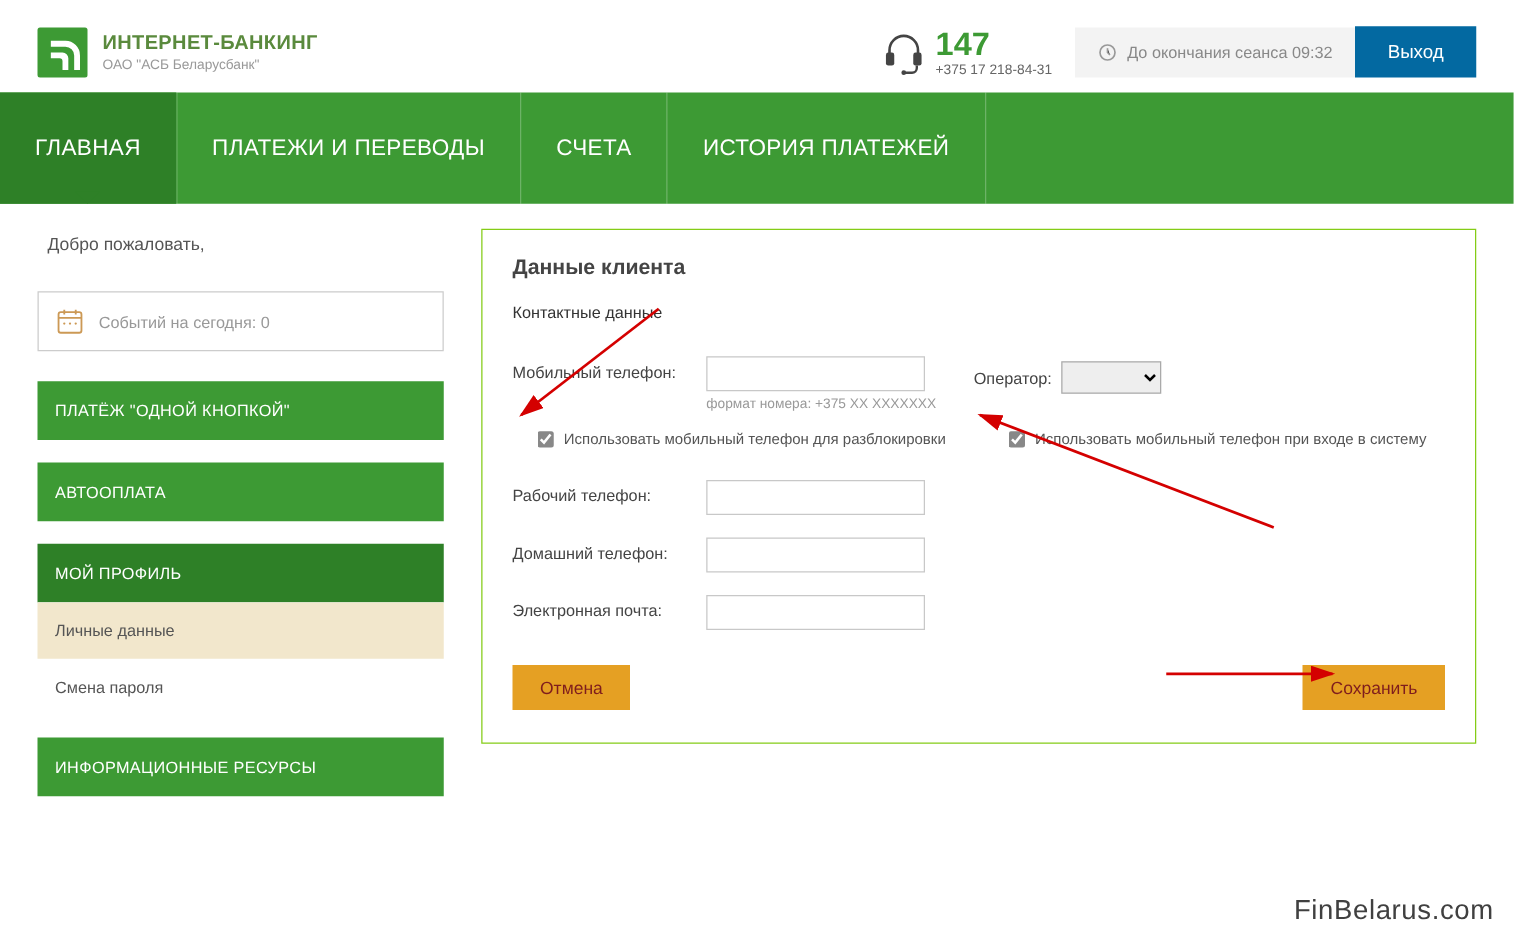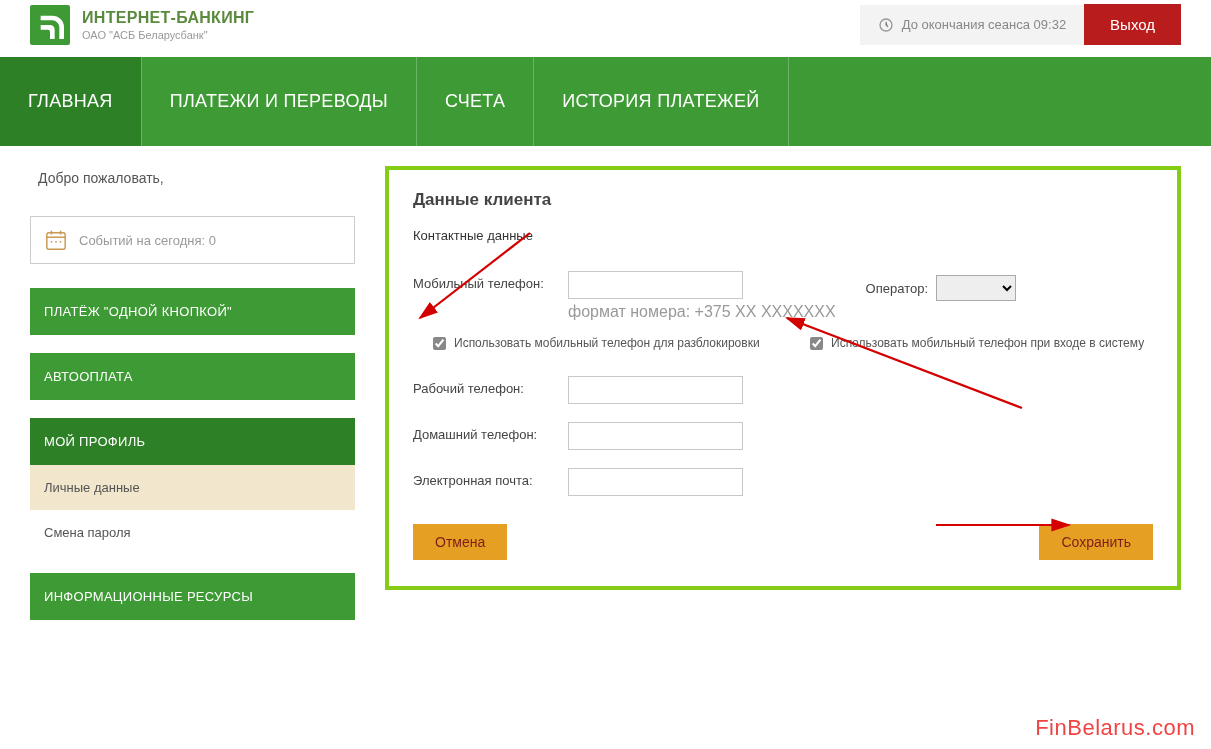--- a/index.html
+++ b/index.html
@@ -1,78 +1,91 @@
 <!DOCTYPE html>
 <html><head>
 <meta charset="utf-8">
 <style>
 * { box-sizing: border-box; margin: 0; padding: 0; }
 body { font-family: Arial, Helvetica, sans-serif; font-size: 13px; color: #444; background: #fff; width: 1211px; }
-.header { display: flex; align-items: center; padding: 4px 30px 12px 30px; }
+.header { display: flex; align-items: center; padding: 21px 30px 12px 30px; }
 .logo { width: 40px; height: 40px; background: #3d9a34; display: flex; align-items: center; justify-content: center; margin-right: 12px; border-radius: 2px; }
 .logo svg { width: 28px; height: 28px; }
 .brand-title { color: #5a8a3d; font-size: 16px; font-weight: bold; letter-spacing: 0.3px; }
 .brand-sub { color: #999; font-size: 11px; margin-top: 2px; }
 .header-spacer { flex: 1; }
 .support { display: flex; align-items: center; margin-right: 18px; }
 .headset-icon { width: 38px; height: 38px; margin-right: 6px; }
 .support-num { color: #3d9a34; font-size: 26px; font-weight: bold; line-height: 1; }
 .support-phone { color: #666; font-size: 11px; margin-top: 2px; }
 .session { background: #f3f3f3; padding: 12px 18px; color: #888; font-size: 13px; display: flex; align-items: center; gap: 8px; }
-.logout { background: #b91c1c; color: #fff; padding: 12px 26px; font-size: 15px; cursor: pointer; }
+.logout { background: #0369a1; color: #fff; padding: 12px 26px; font-size: 15px; cursor: pointer; }
 .nav { background: #3d9a34; display: flex; }
 .nav-item { color: #fff; font-size: 18px; padding: 34px 28px; cursor: pointer; position: relative; letter-spacing: 0.3px; }
 .nav-item.active { background: #2e8027; }
 .nav-item.active::after { content: ""; position: absolute; left: 50%; bottom: -10px; transform: translateX(-50%); border: 10px solid transparent; border-top-color: #2e8027; }
 .nav-sep { width: 1px; background: rgba(255,255,255,0.25); }
 .page { display: flex; padding: 20px 30px; gap: 30px; align-items: flex-start; }
 .sidebar { width: 325px; flex-shrink: 0; }
 .welcome { color: #555; font-size: 14px; padding: 4px 8px 30px 8px; }
 .info-box { border: 1px solid #ccc; padding: 12px 14px; margin-bottom: 24px; display: flex; align-items: center; gap: 12px; color: #999; font-size: 13px; }
 .info-box.link .text { color: #e5a023; }
 .menu-btn { background: #3d9a34; color: #fff; padding: 16px 14px; font-size: 13px; margin-bottom: 18px; cursor: pointer; letter-spacing: 0.3px; }
 .menu-btn.active { background: #2e8027; margin-bottom: 0; }
 .submenu { background: #fff; }
 .submenu-item { padding: 15px 14px; font-size: 13px; color: #555; cursor: pointer; }
 .submenu-item.active { background: #f2e7cc; }
-.content { flex: 1; border: 4px solid #84cc16; padding: 20px 24px 26px 24px; }
+.content { flex: 1; border: 1px solid #84cc16; padding: 20px 24px 26px 24px; }
 .panel-title { font-size: 17px; font-weight: bold; color: #444; margin-bottom: 18px; }
 .section-title { font-size: 13px; font-weight: normal; color: #333; margin-bottom: 28px; }
 .form-row { display: flex; align-items: flex-start; margin-bottom: 18px; }
 .form-label { width: 155px; color: #444; font-size: 13px; padding-top: 5px; }
 .form-field input[type=text] { border: 1px solid #c8c8c8; height: 28px; width: 175px; padding: 2px 6px; font-size: 13px; }
-.hint { color: #999; font-size: 16px; margin-top: 4px; text-align: right; }
+.hint { color: #999; font-size: 11px; margin-top: 4px; text-align: right; }
 .row1 { display: flex; align-items: flex-start; gap: 30px; margin-bottom: 6px; }
 .operator-group { display: flex; align-items: center; gap: 8px; padding-top: 4px; }
 .operator-group select { border: 1px solid #aaa; height: 26px; width: 80px; background: #eee; }
 .check-row { display: flex; gap: 37px; margin: 14px 0 24px 0; padding-left: 20px; }
 .check-item { display: flex; align-items: flex-start; gap: 8px; width: 340px; font-size: 12px; color: #555; line-height: 1.4; }
 .check-item input { margin-top: 2px; accent-color: #888; }
 .actions { display: flex; justify-content: space-between; margin-top: 28px; }
 .btn { background: #e5a023; color: #7f1d1d; border: none; padding: 10px 22px; font-size: 14px; cursor: pointer; }
-.watermark { position: fixed; right: 16px; bottom: 8px; color: #ef4444; font-size: 22px; letter-spacing: 0.5px; font-family: "Segoe UI", Arial, sans-serif; }
+.watermark { position: fixed; right: 16px; bottom: 8px; color: #404040; font-size: 22px; letter-spacing: 0.5px; font-family: "Segoe UI", Arial, sans-serif; }
 .arrow { position: absolute; pointer-events: none; }
 .env-icon { width: 22px; height: 16px; }
 .cal-icon { width: 22px; height: 22px; }
 .clock-icon { width: 16px; height: 16px; }
 </style>
 </head>
 <body>
 
 <div class="header">
   <div class="logo">
     <svg viewBox="0 0 24 24">
         <path fill="#fff" d="M4 4 L14 4 A10 10 0 0 1 24 14 L24 24 L20 24 L20 14 A6 6 0 0 0 14 8 L4 8 Z M4 12 L12 12 A4 4 0 0 1 16 16 L16 24 L12 24 L12 18 A2 2 0 0 0 10 16 L4 16 Z"></path>
       </svg>
   </div>
   <div>
     <div class="brand-title">ИНТЕРНЕТ-БАНКИНГ</div>
     <div class="brand-sub">ОАО "АСБ Беларусбанк"</div>
   </div>
   <div class="header-spacer"></div>
+  <div class="support">
+    <svg class="headset-icon" viewBox="0 0 40 40">
+      <path fill="none" stroke="#444" stroke-width="2.2" d="M8 22 v-4 a12 12 0 0 1 24 0 v4"></path>
+      <rect x="5" y="20" width="7" height="11" rx="2" fill="#444"></rect>
+      <rect x="28" y="20" width="7" height="11" rx="2" fill="#444"></rect>
+      <path fill="none" stroke="#444" stroke-width="2" d="M31 31 v2 a4 4 0 0 1 -4 4 h-6"></path>
+      <circle cx="20" cy="37" r="2" fill="#444"></circle>
+    </svg>
+    <div>
+      <div class="support-num">147</div>
+      <div class="support-phone">+375 17 218-84-31</div>
+    </div>
+  </div>
   <div class="session">
     <svg class="clock-icon" viewBox="0 0 24 24">
         <circle cx="12" cy="12" r="9" fill="none" stroke="#999" stroke-width="2"></circle>
         <path stroke="#999" stroke-width="2" d="M12 7 v5 l3 3"></path>
       </svg>
     <span>До окончания сеанса 09:32</span>
   </div>
   <div class="logout">Выход</div>
 </div>
 

